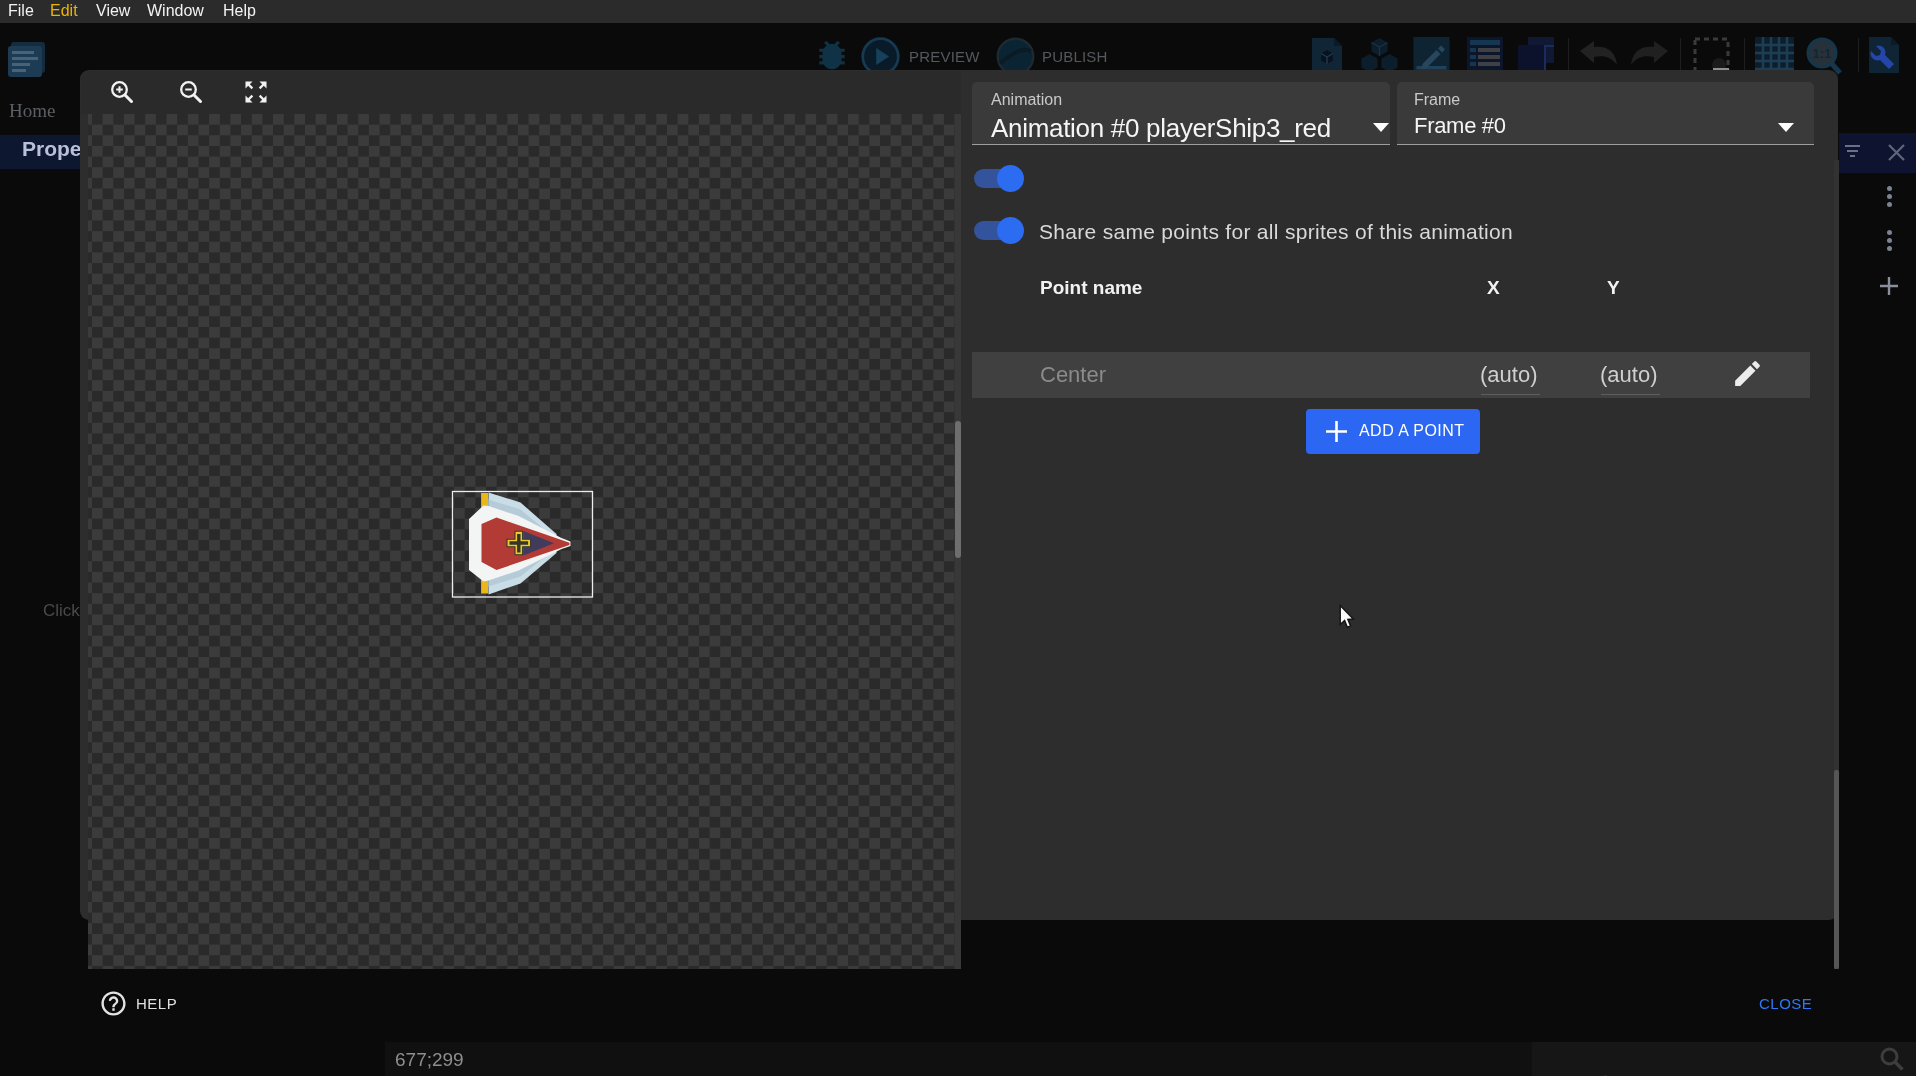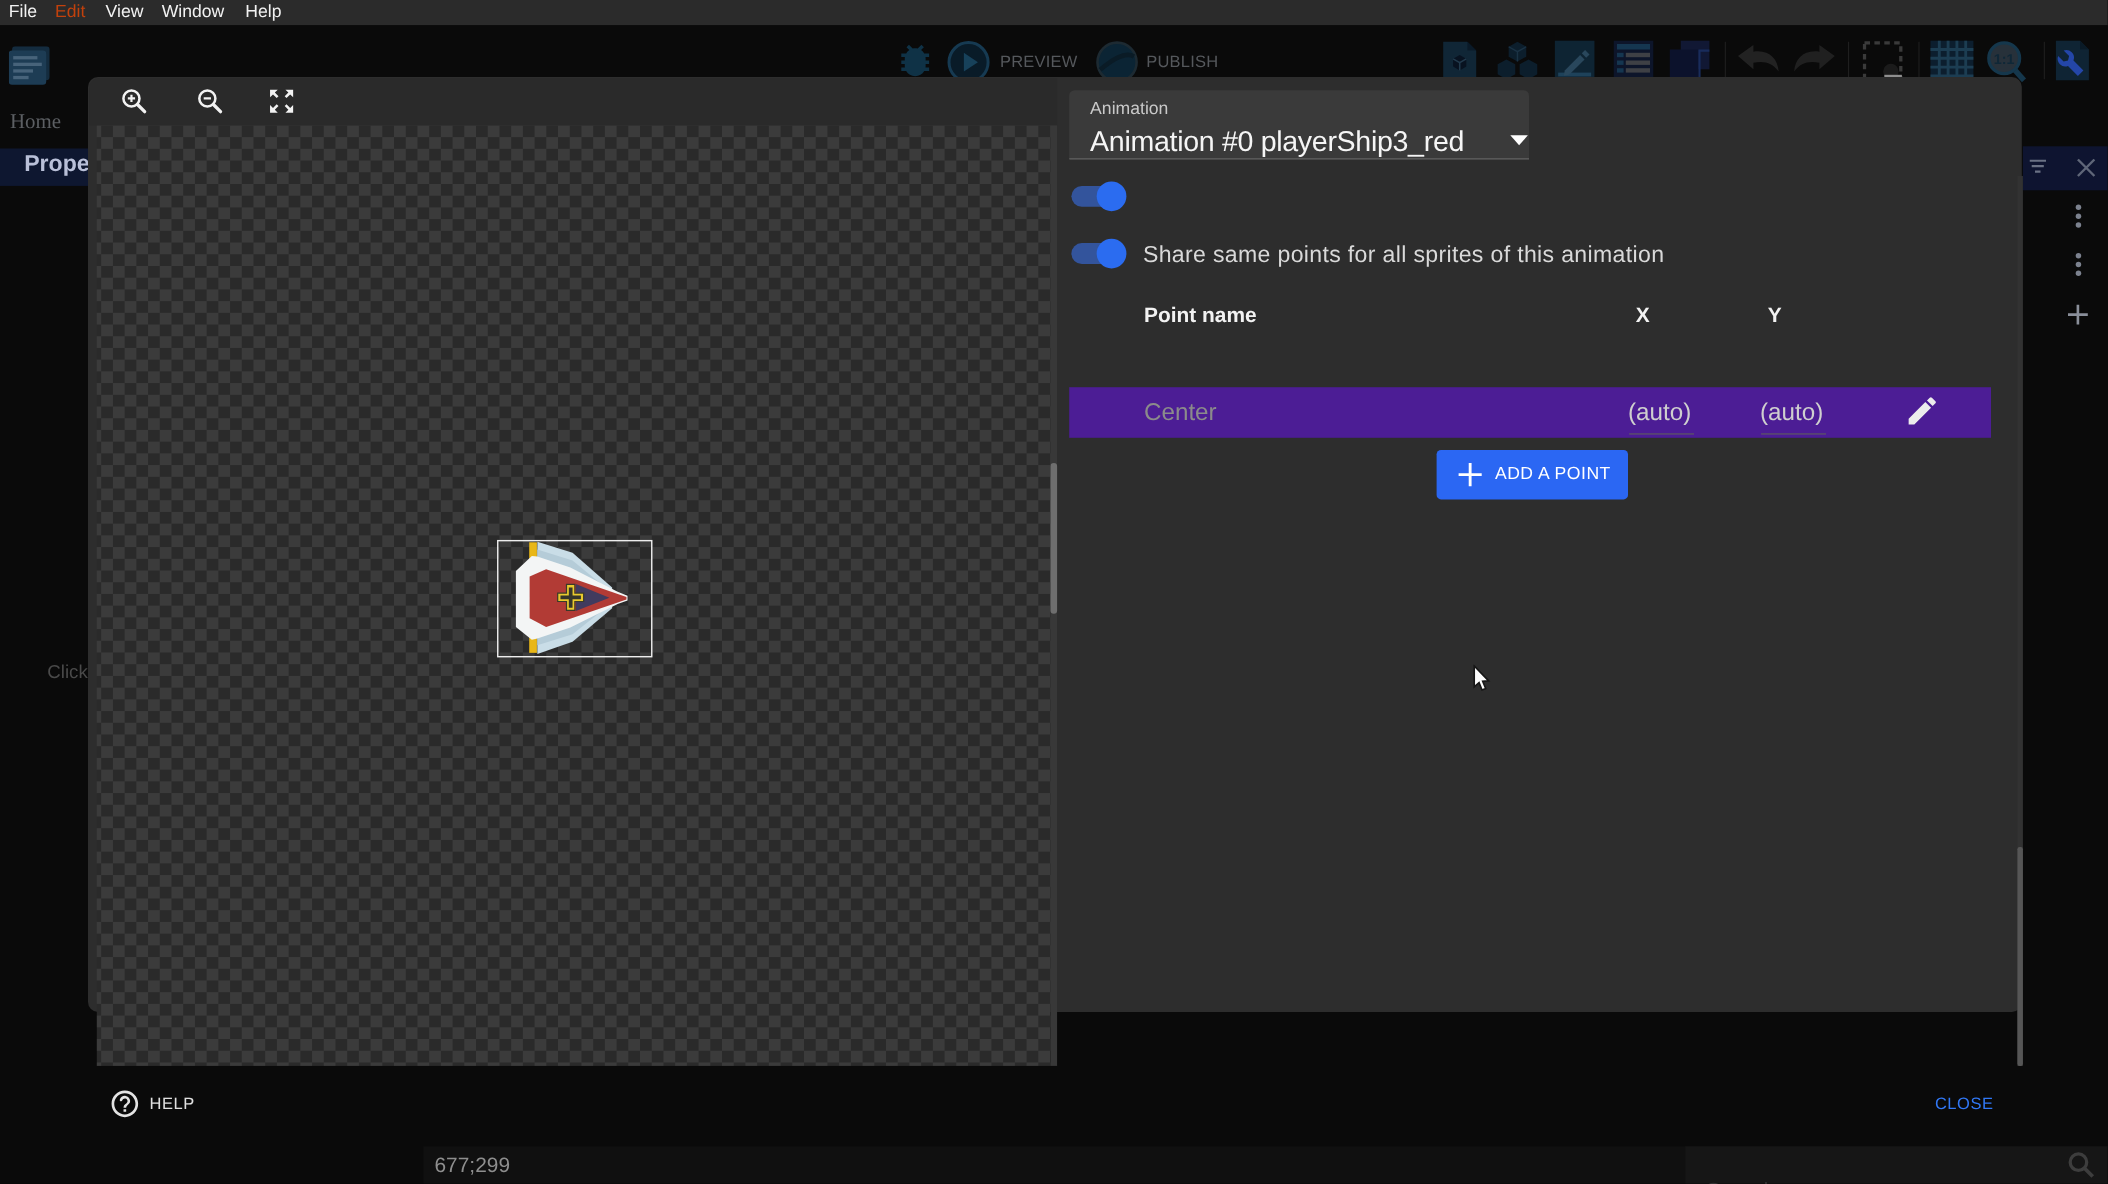--- a/index.html
+++ b/index.html
@@ -5,21 +5,21 @@
   * { margin:0; padding:0; box-sizing:border-box; -webkit-font-smoothing:antialiased; }
   html,body { width:1916px; height:1076px; overflow:hidden; background:#070707;
     font-family:"Liberation Sans", sans-serif; }
   .abs { position:absolute; }
 </style>
 </head>
 <body>
 
 <div class="abs" style="left:0;top:0;width:1916px;height:23px;background:#2b2b2b;"></div>
 <div class="abs" style="left:8px;top:2px;color:#f2f2f2;font-size:16px;">File</div>
-<div class="abs" style="left:50px;top:2px;color:#c2410c;font-size:16px;">Edit</div>
+<div class="abs" style="left:50px;top:2px;color:#eab308;font-size:16px;">Edit</div>
 <div class="abs" style="left:96px;top:2px;color:#f2f2f2;font-size:16px;">View</div>
 <div class="abs" style="left:147px;top:2px;color:#f2f2f2;font-size:16px;">Window</div>
 <div class="abs" style="left:223px;top:2px;color:#f2f2f2;font-size:16px;">Help</div>
 
 <div id="behind" class="abs" style="left:0;top:23px;width:1916px;height:1053px;background:#0a0a0a;">
 
   <svg class="abs" style="left:8px;top:19px;" width="40" height="45" viewBox="0 0 40 45">
     <rect x="3" y="0" width="34" height="31" rx="3" fill="#142c3f"></rect>
     <rect x="0" y="4" width="34" height="31" rx="3" fill="#1d3c54"></rect>
     <rect x="4" y="9" width="22" height="3" fill="#47637a"></rect>
@@ -190,32 +190,37 @@
 
   <div class="abs" style="left:875px;top:44px;width:6px;height:855px;background:#383838;"></div>
   <div class="abs" style="left:875px;top:351px;width:6px;height:137px;background:#6e6e6e;border-radius:3px;"></div>
 
   <div class="abs" style="left:892px;top:12px;width:418px;height:63px;background:#3a3a3a;border-radius:5px 5px 0 0;border-bottom:1.5px solid #9e9e9e;">
     <div class="abs" style="left:19px;top:9px;font-size:16px;color:#c9c9c9;">Animation</div>
     <div class="abs" style="left:19px;top:31px;font-size:26px;letter-spacing:-0.3px;color:#f5f5f5;">Animation #0 playerShip3_red</div>
     <div class="abs" style="left:401px;top:41px;width:0;height:0;border-left:8.5px solid transparent;border-right:8.5px solid transparent;border-top:9.5px solid #fff;"></div>
   </div>
 
+  <div class="abs" style="left:1317px;top:12px;width:417px;height:63px;background:#3a3a3a;border-radius:5px 5px 0 0;border-bottom:1.5px solid #9e9e9e;">
+    <div class="abs" style="left:17px;top:9px;font-size:16px;color:#c9c9c9;">Frame</div>
+    <div class="abs" style="left:17px;top:31px;font-size:22px;letter-spacing:-0.3px;color:#f5f5f5;">Frame #0</div>
+    <div class="abs" style="left:381px;top:41px;width:0;height:0;border-left:8.5px solid transparent;border-right:8.5px solid transparent;border-top:9.5px solid #fff;"></div>
+  </div>
 
   <div class="abs" style="left:894px;top:99px;width:44px;height:19px;background:#33549c;border-radius:10px;"></div>
   <div class="abs" style="left:917px;top:95px;width:27px;height:27px;background:#2b6cf0;border-radius:50%;"></div>
 
   <div class="abs" style="left:894px;top:151px;width:44px;height:19px;background:#33549c;border-radius:10px;"></div>
   <div class="abs" style="left:917px;top:147px;width:27px;height:27px;background:#2b6cf0;border-radius:50%;"></div>
   <div class="abs" style="left:959px;top:150px;font-size:21px;letter-spacing:0.3px;color:#d9d9d9;">Share same points for all sprites of this animation</div>
 
   <div class="abs" style="left:960px;top:207px;font-size:19px;font-weight:bold;color:#f2f2f2;">Point name</div>
   <div class="abs" style="left:1407px;top:207px;font-size:19px;font-weight:bold;color:#f2f2f2;">X</div>
   <div class="abs" style="left:1527px;top:207px;font-size:19px;font-weight:bold;color:#f2f2f2;">Y</div>
-  <div class="abs" style="left:892px;top:282px;width:838px;height:46px;background:#4c1d95;">
+  <div class="abs" style="left:892px;top:282px;width:838px;height:46px;background:#404040;">
     <div class="abs" style="left:68px;top:10px;font-size:22px;color:#8b8b8b;">Center</div>
     <div class="abs" style="left:508px;top:10px;font-size:22px;color:#cfcfcf;">(auto)</div>
     <div class="abs" style="left:628px;top:10px;font-size:22px;color:#cfcfcf;">(auto)</div>
     <div class="abs" style="left:509px;top:42px;width:59px;height:1px;background:#5e5e5e;"></div>
     <div class="abs" style="left:629px;top:42px;width:59px;height:1px;background:#5e5e5e;"></div>
     <svg class="abs" style="left:759px;top:5px;" width="33" height="33" viewBox="0 0 24 24">
       <path d="M3 17.25V21h3.75L17.81 9.94l-3.75-3.75L3 17.25zM20.71 7.04c.39-.39.39-1.02 0-1.41l-2.34-2.34a.9959.9959 0 0 0-1.41 0l-1.83 1.83 3.75 3.75 1.83-1.83z" fill="#ececec"></path>
     </svg>
   </div>
 

